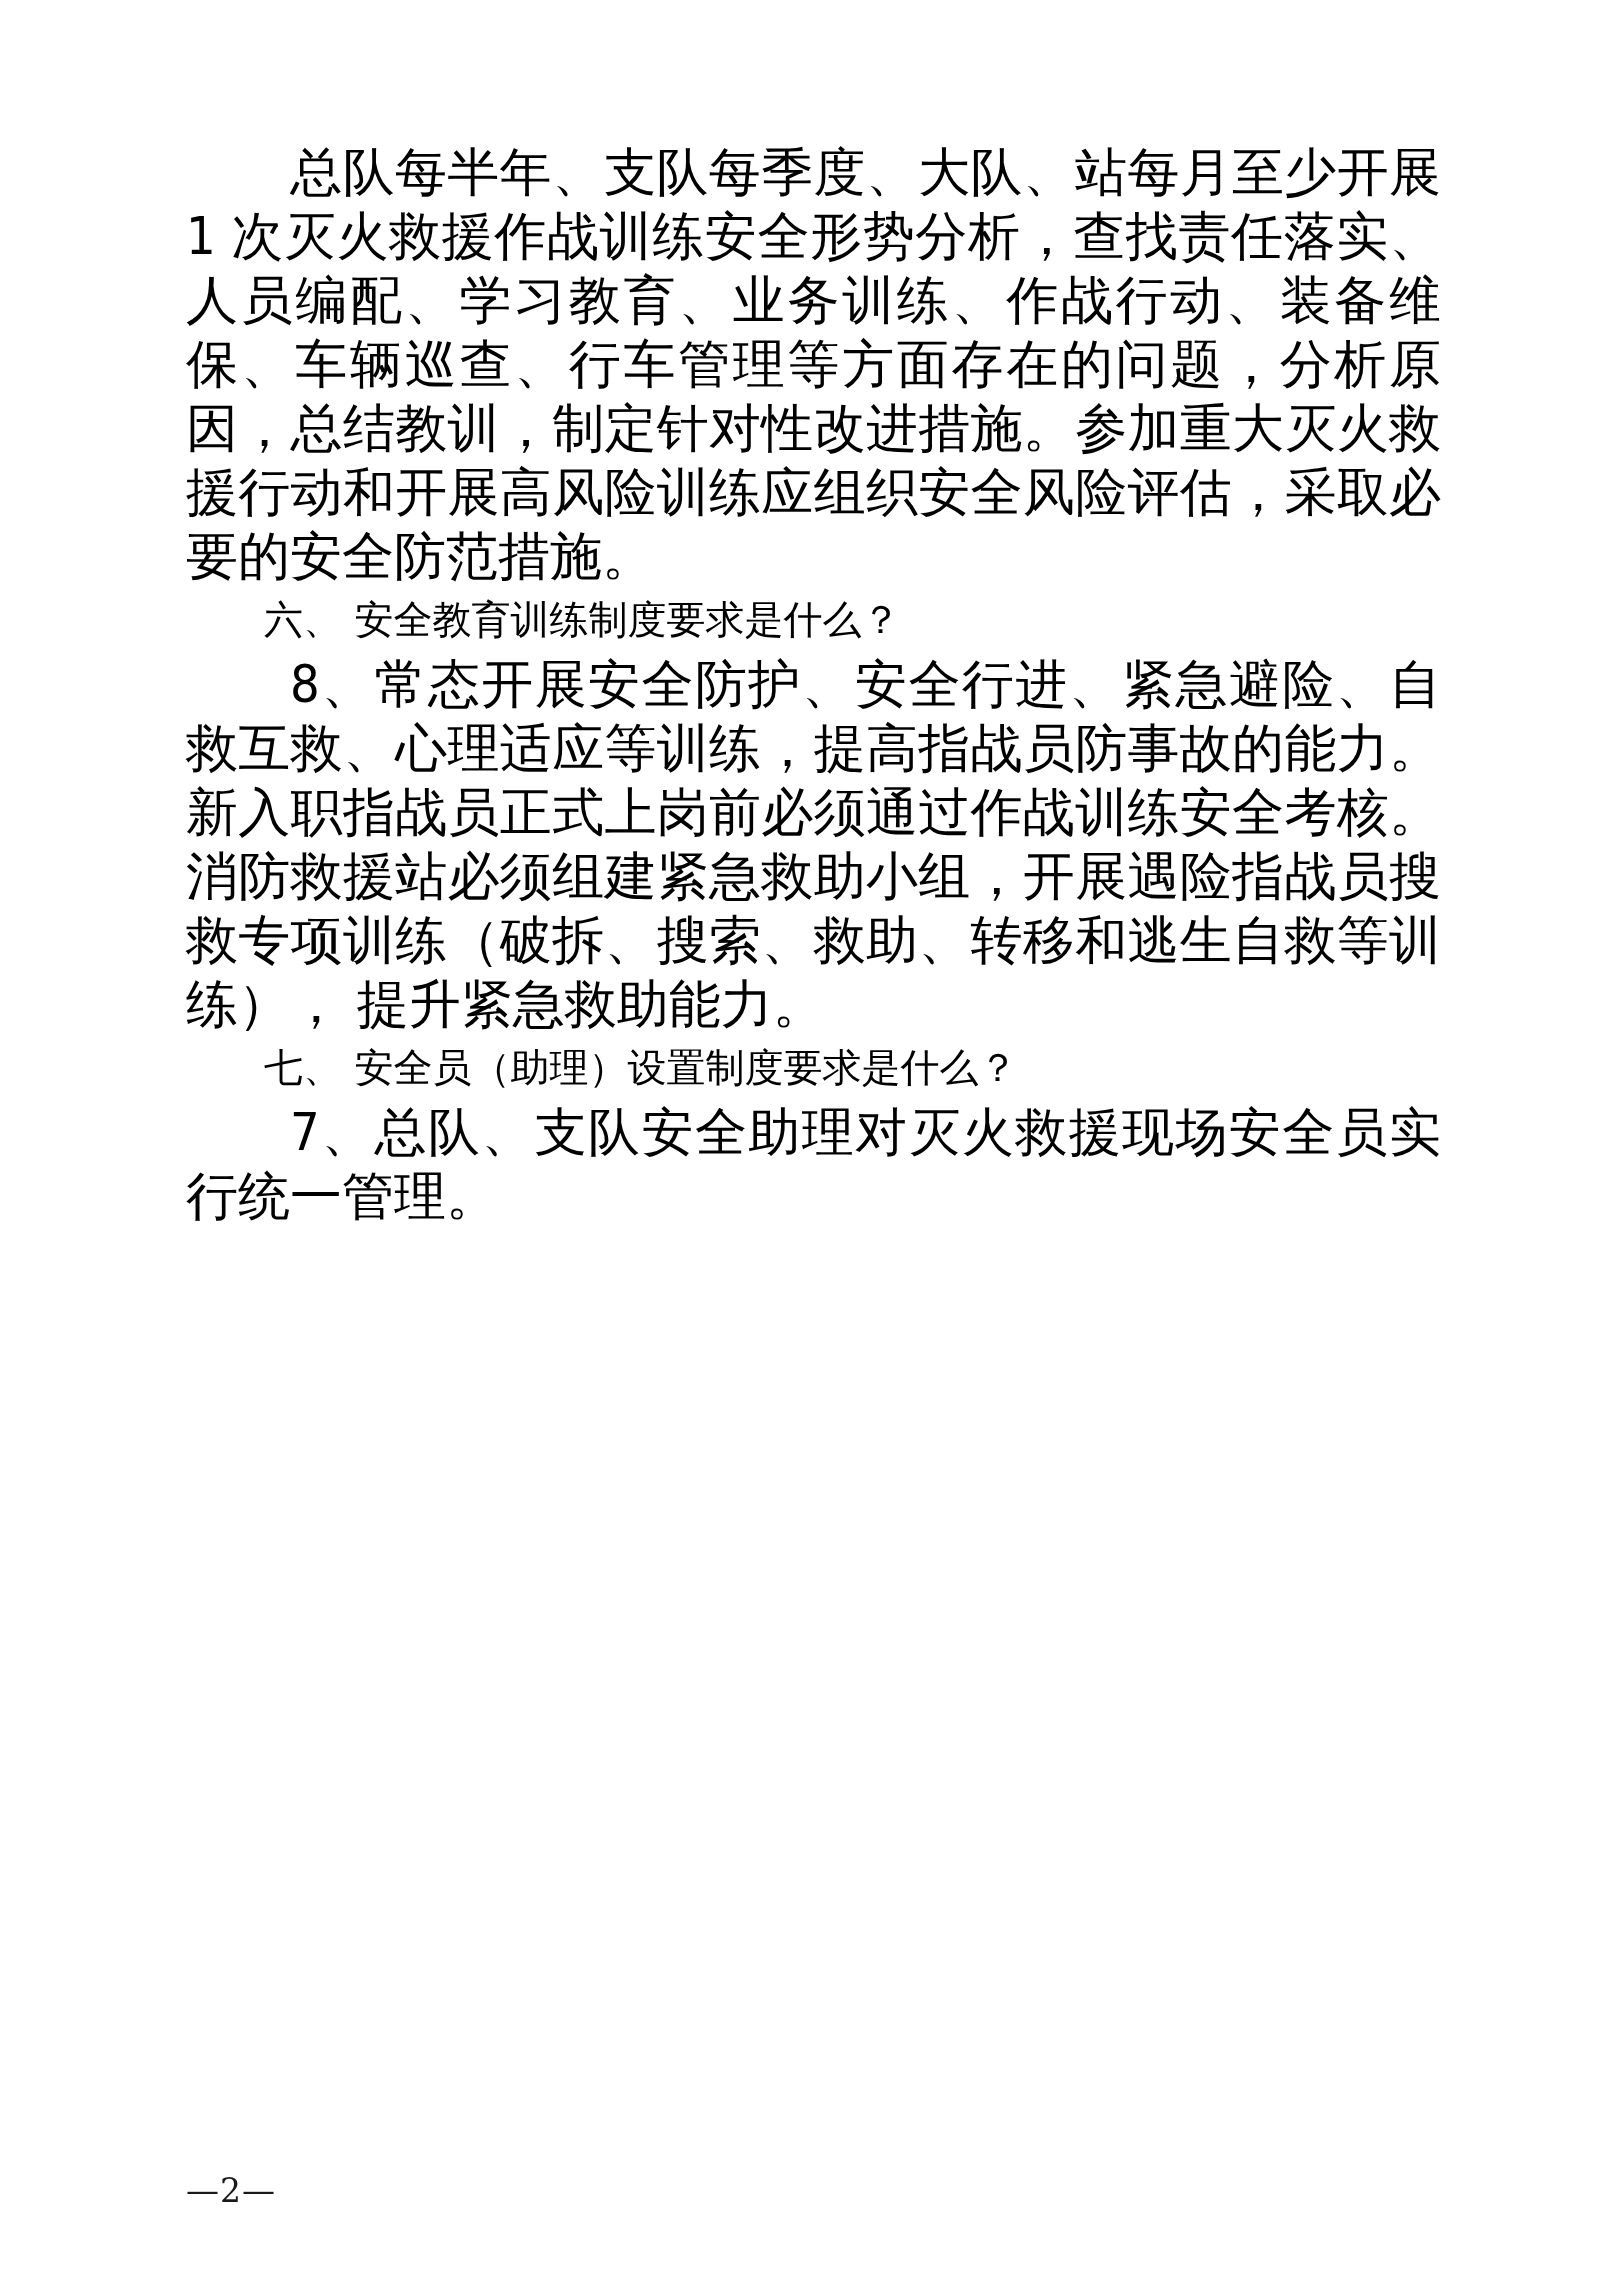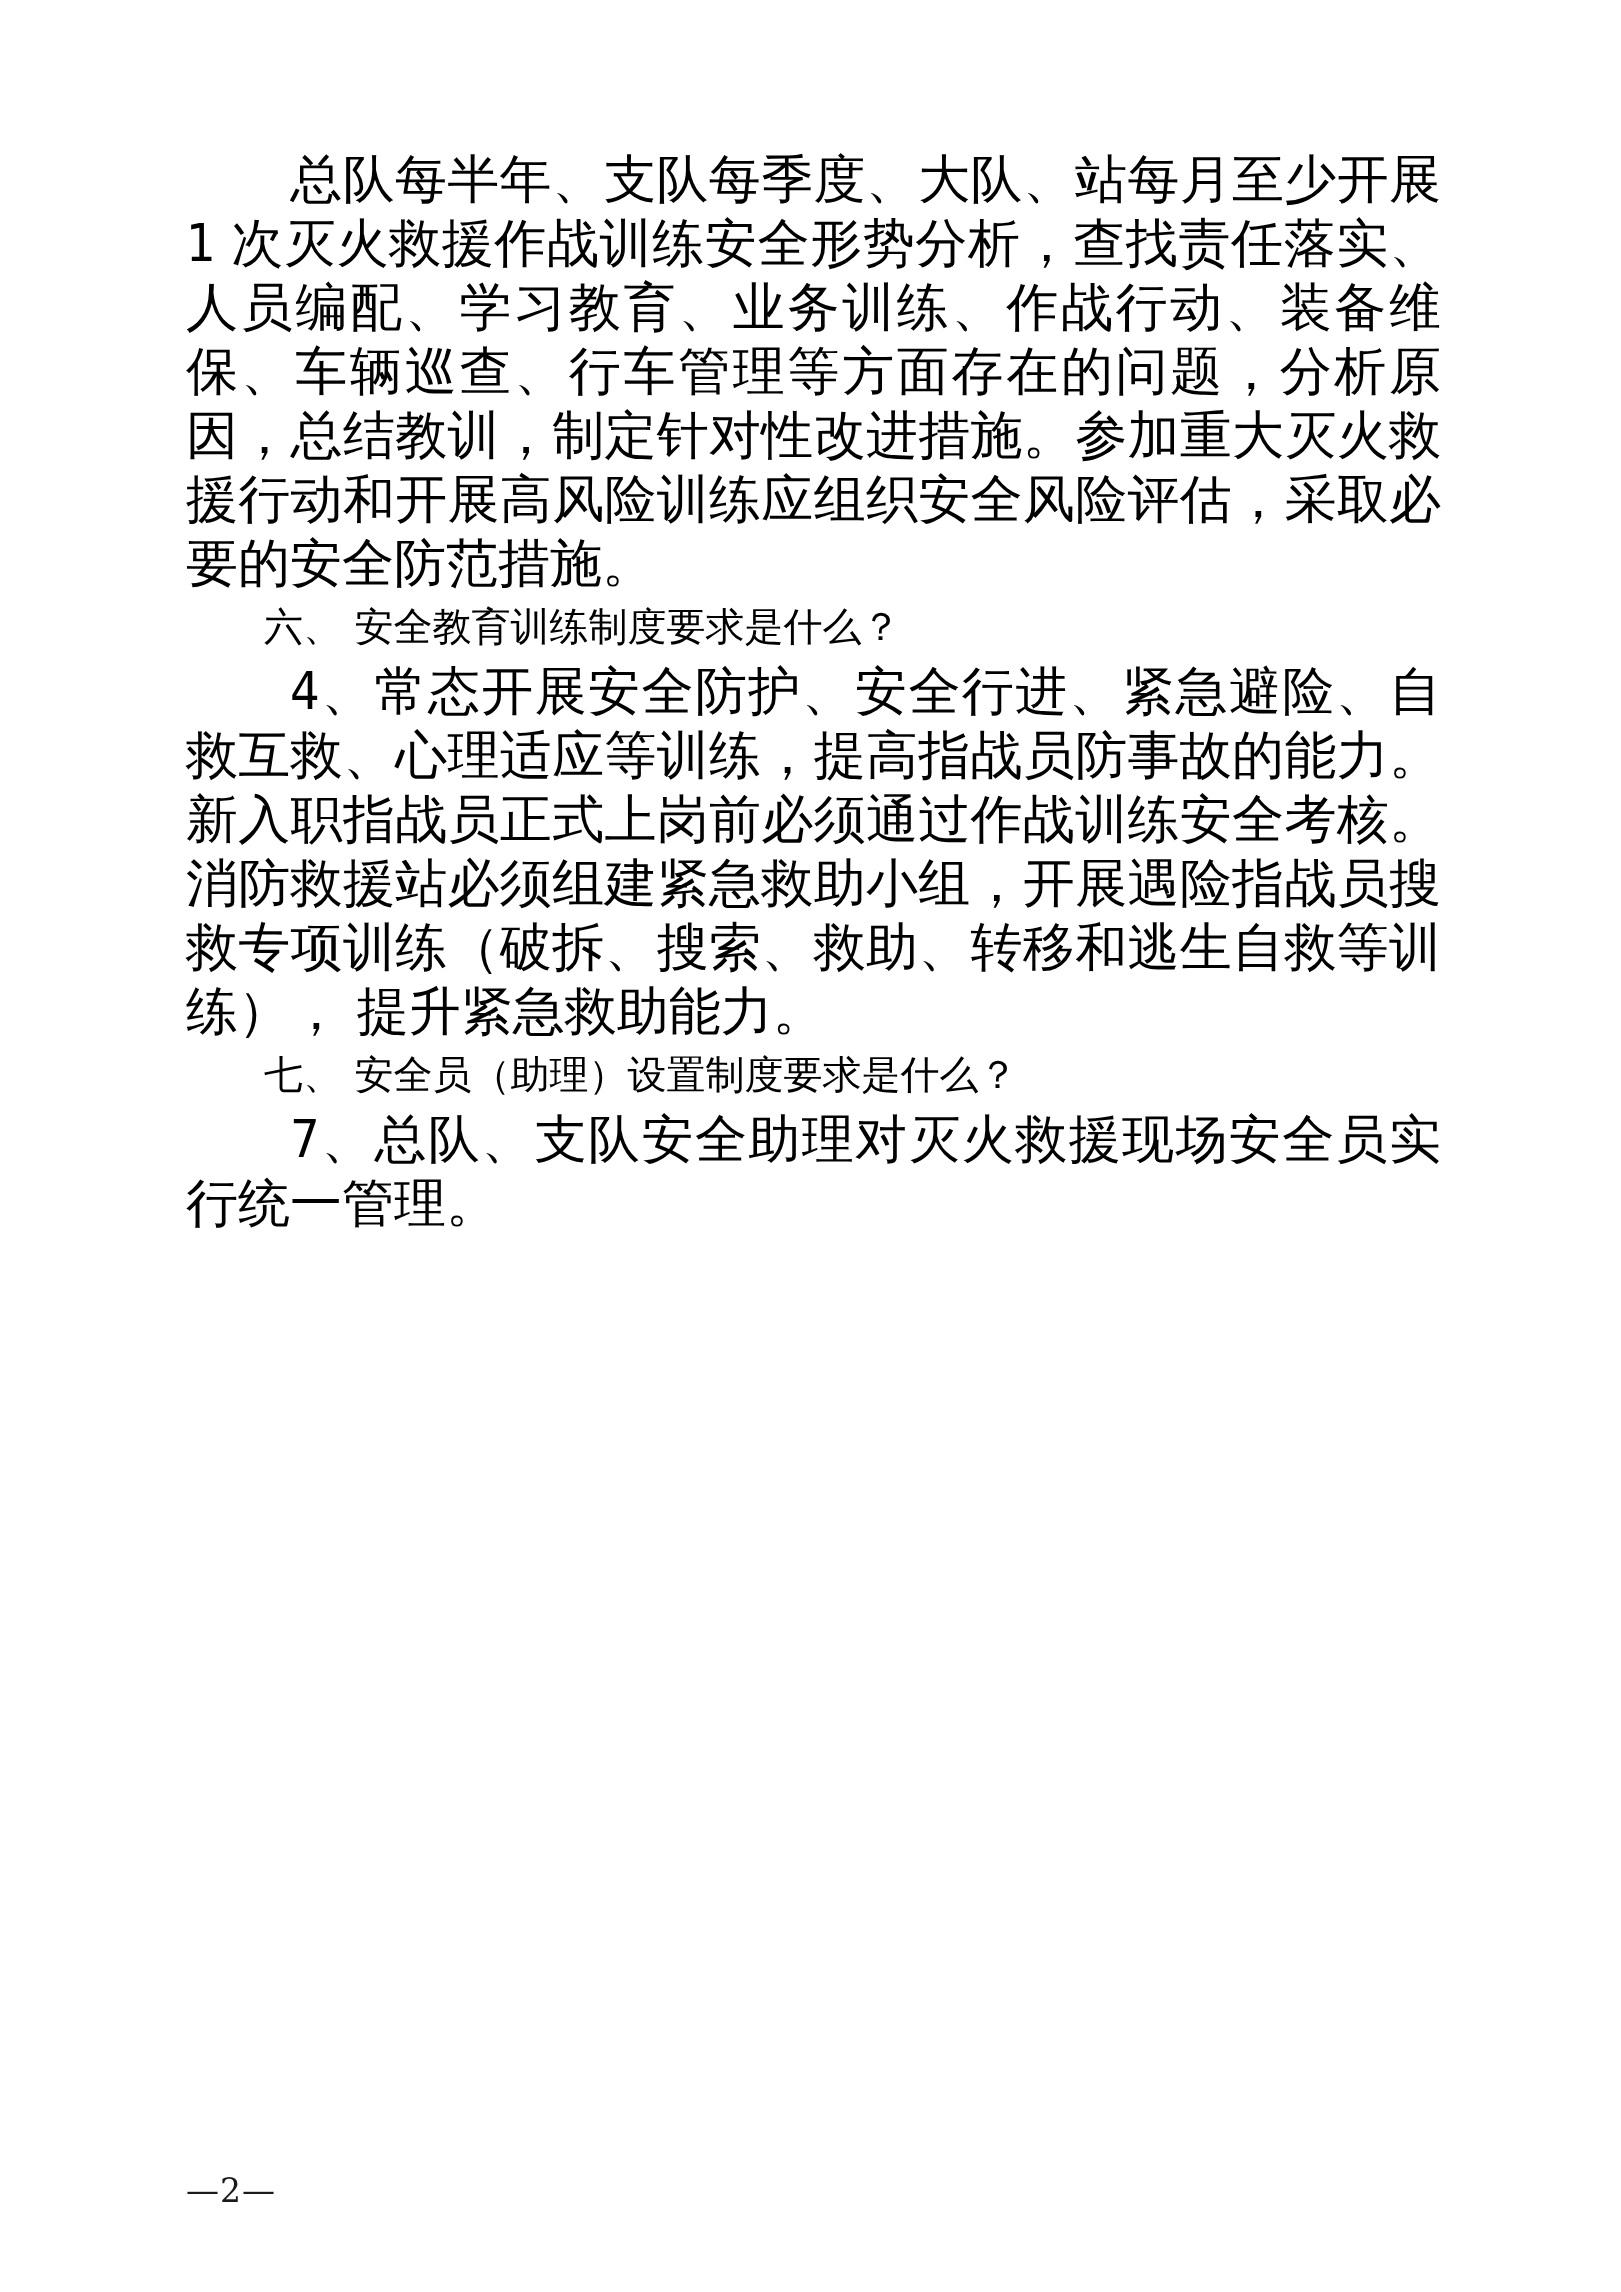--- a/index.html
+++ b/index.html
@@ -16,21 +16,21 @@
     position: relative;
     width: 1621px;
     height: 2293px;
     background: #ffffff;
     overflow: hidden;
     box-sizing: border-box;
   }
   .doc-body {
     position: absolute;
     left: 186px;
-    top: 147px;
+    top: 140px;
     width: 1255px;
   }
   
   .para {
     font-size: 52px;
     line-height: 64px;
     letter-spacing: 0px;
     text-align: justify;
     text-justify: inter-character;
     margin: 0 0 0 0;
@@ -77,21 +77,21 @@
 
 <div class="page">
 
   <div class="doc-body">
 
     <p class="para block"><span class="ind"></span><span>总队每半年、支队每季度、大队、站每月至少开展 1 次灭火救援作战训练安全形势分析，查找责任落实、人员编配、学习教育、业务训练、作战行动、装备维保、车辆巡查、行车管理等方面存在的问题，分析原因，总结教训，制定针对性改进措施。参加重大灭火救援行动和开展高风险训练应组织安全风险评估，采取必要的安全防范措施。</span></p>
 
     <p class="heading block"><span class="ind"></span><span>六、 安全教育训练制度要求是什么？</span></p>
 
 
-    <p class="para block"><span class="ind"></span><span>4、常态开展安全防护、安全行进、紧急避险、自救互救、心理适应等训练，提高指战员防事故的能力。新入职指战员正式上岗前必须通过作战训练安全考核。消防救援站必须组建紧急救助小组，开展遇险指战员搜救专项训练（破拆、搜索、救助、转移和逃生自救等训练）， 提升紧急救助能力。</span></p>
+    <p class="para block"><span class="ind"></span><span>8、常态开展安全防护、安全行进、紧急避险、自救互救、心理适应等训练，提高指战员防事故的能力。新入职指战员正式上岗前必须通过作战训练安全考核。消防救援站必须组建紧急救助小组，开展遇险指战员搜救专项训练（破拆、搜索、救助、转移和逃生自救等训练）， 提升紧急救助能力。</span></p>
 
     <p class="heading block"><span class="ind"></span><span>七、 安全员（助理）设置制度要求是什么？</span></p>
 
 
 
     <p class="para block"><span class="ind"></span><span>7、总队、支队安全助理对灭火救援现场安全员实行统一管理。</span></p>
 
   </div>
 
   <div class="footer">

